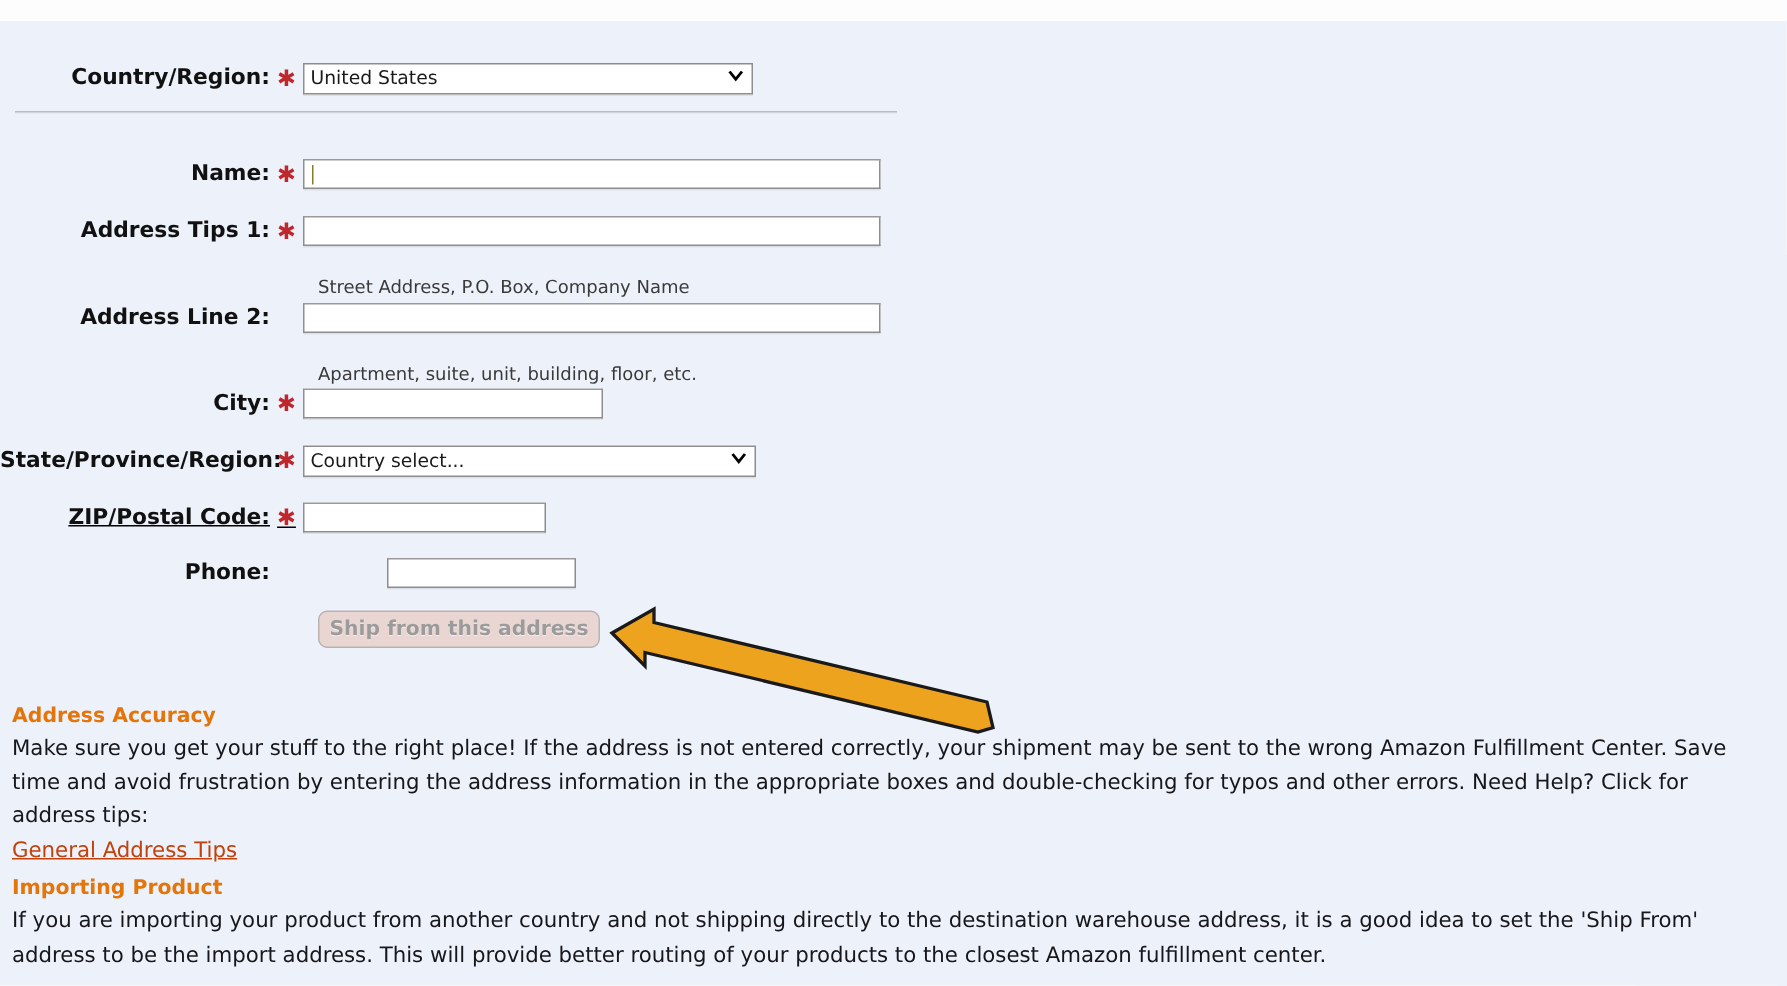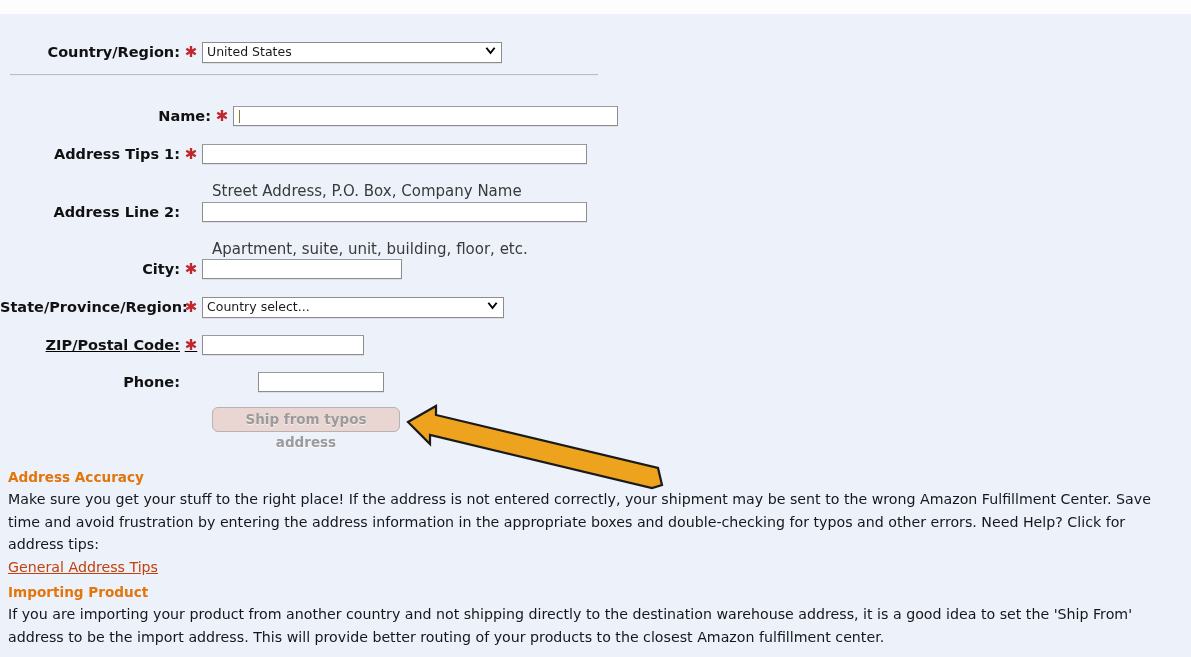--- a/index.html
+++ b/index.html
@@ -117,21 +117,21 @@
   }
   .caret {
     display: inline-block;
     width: 1px;
     height: 13px;
     background: #8a7a2a;
     vertical-align: middle;
     margin-left: 1px;
   }
   .hint {
-    font-size: 15px;
+    font-size: 12px;
     color: #3a3a3a;
     line-height: 14px;
   }
   .divider {
     position: absolute;
     left: 10px;
     top: 60px;
     width: 588px;
     height: 1px;
     background: #b9bcc4;
@@ -212,21 +212,21 @@
         <span class="sel-arrow">
           <svg width="11" height="8" viewBox="0 0 11 8">
               <path d="M0.6 1.2 L2.1 0.2 L5.5 4.4 L8.9 0.2 L10.4 1.2 L5.5 7.4 Z" fill="#000"></path>
             </svg>
         </span>
       </div>
     </div>
 
     <div class="divider"></div>
 
-    <div class="field-row" style="position:absolute; left:0; top:88px;margin-left:31px;">
+    <div class="field-row" style="position:absolute; left:0; top:88px;">
       <div class="field-label">Name:</div>
       <span class="req-star">✱</span>
       <div class="txt-input" style="width:385px; display:flex; align-items:center;">
         <span style="font-size:12.5px;"></span>
           <span class="caret"></span>
       </div>
     </div>
 
     <div class="field-row" style="position:absolute; left:0; top:126px;">
       <div class="field-label">Address Tips 1:</div>
@@ -267,21 +267,21 @@
       <div class="txt-input" style="width:162px;"></div>
     </div>
 
     <div class="field-row" style="position:absolute; left:0; top:354px;gap:28px;">
       <div class="field-label">Phone:</div>
       <span class="req-spacer"></span>
       <div class="txt-input" style="width:126px;"></div>
     </div>
 
     <div style="position:absolute; left:212px; top:393px;">
-      <button class="ship-btn">Ship from typos address</button>
+      <button class="ship-btn">Ship from this address</button>
     </div>
 
   </div>
 
   <div class="arrow-overlay">
     <svg width="280" height="95" viewBox="0 0 280 95">
       <polygon points="8,22 36,6 36,15 258,68 262,85 252,88 30,35 30,44" fill="#eda31e" stroke="#1a1a1a" stroke-width="2.2" stroke-linejoin="miter"></polygon>
     </svg>
   </div>
 

